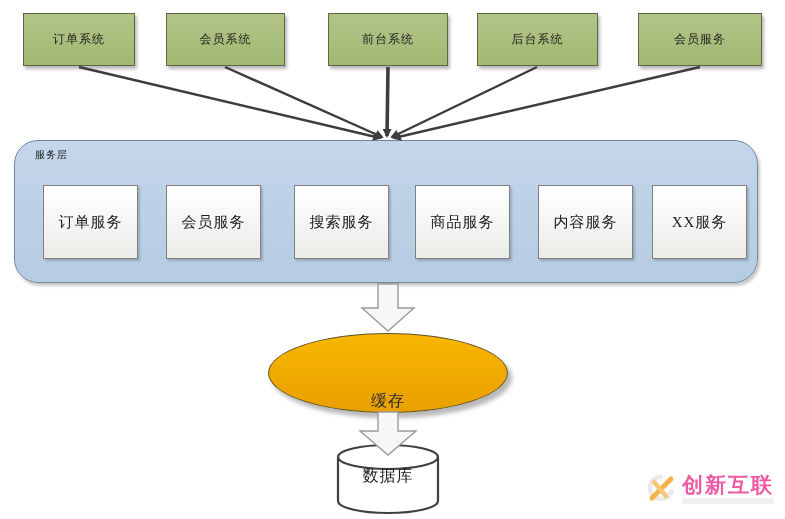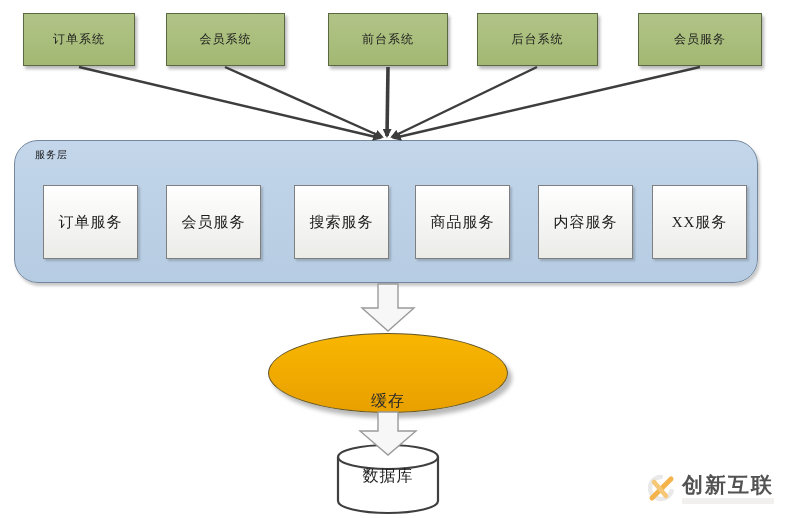--- a/index.html
+++ b/index.html
@@ -83,21 +83,21 @@
   .watermark {
     position:absolute; left:645px; top:464px;
     width:135px; height:50px;
     display:flex; align-items:center;
     z-index:7; opacity:0.9;
   }
   .wm-icon { flex:0 0 auto; margin-right:5px; }
   .wm-text-col { display:flex; flex-direction:column; }
   .wm-brand {
     font-family:"Liberation Sans","DejaVu Sans",sans-serif;
-    font-size:21px; font-weight:bold; color:#404040; letter-spacing:2px;
+    font-size:21px; font-weight:bold; color:#ec4899; letter-spacing:2px;
     line-height:22px; white-space:nowrap;
   }
   .wm-subbar {
     width:92px; height:6px; background:#f0efee; margin-top:2px;
     border-radius:1px;
   }
 </style>
 </head>
 <body>
 

